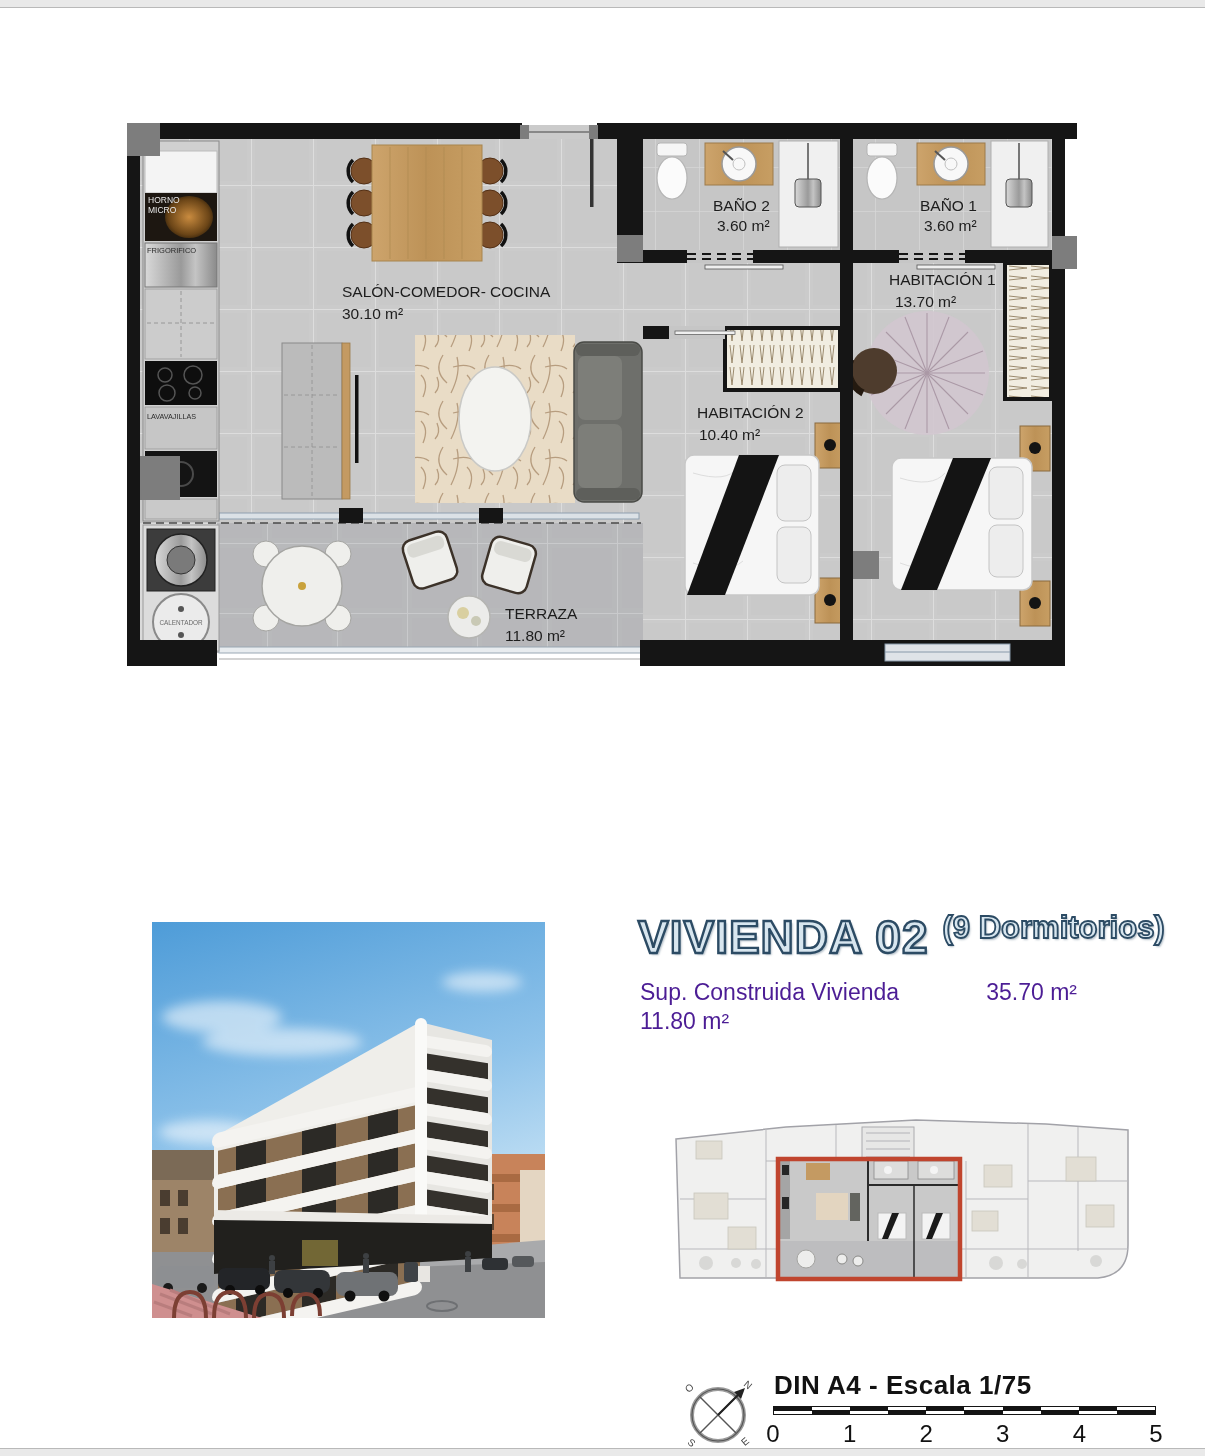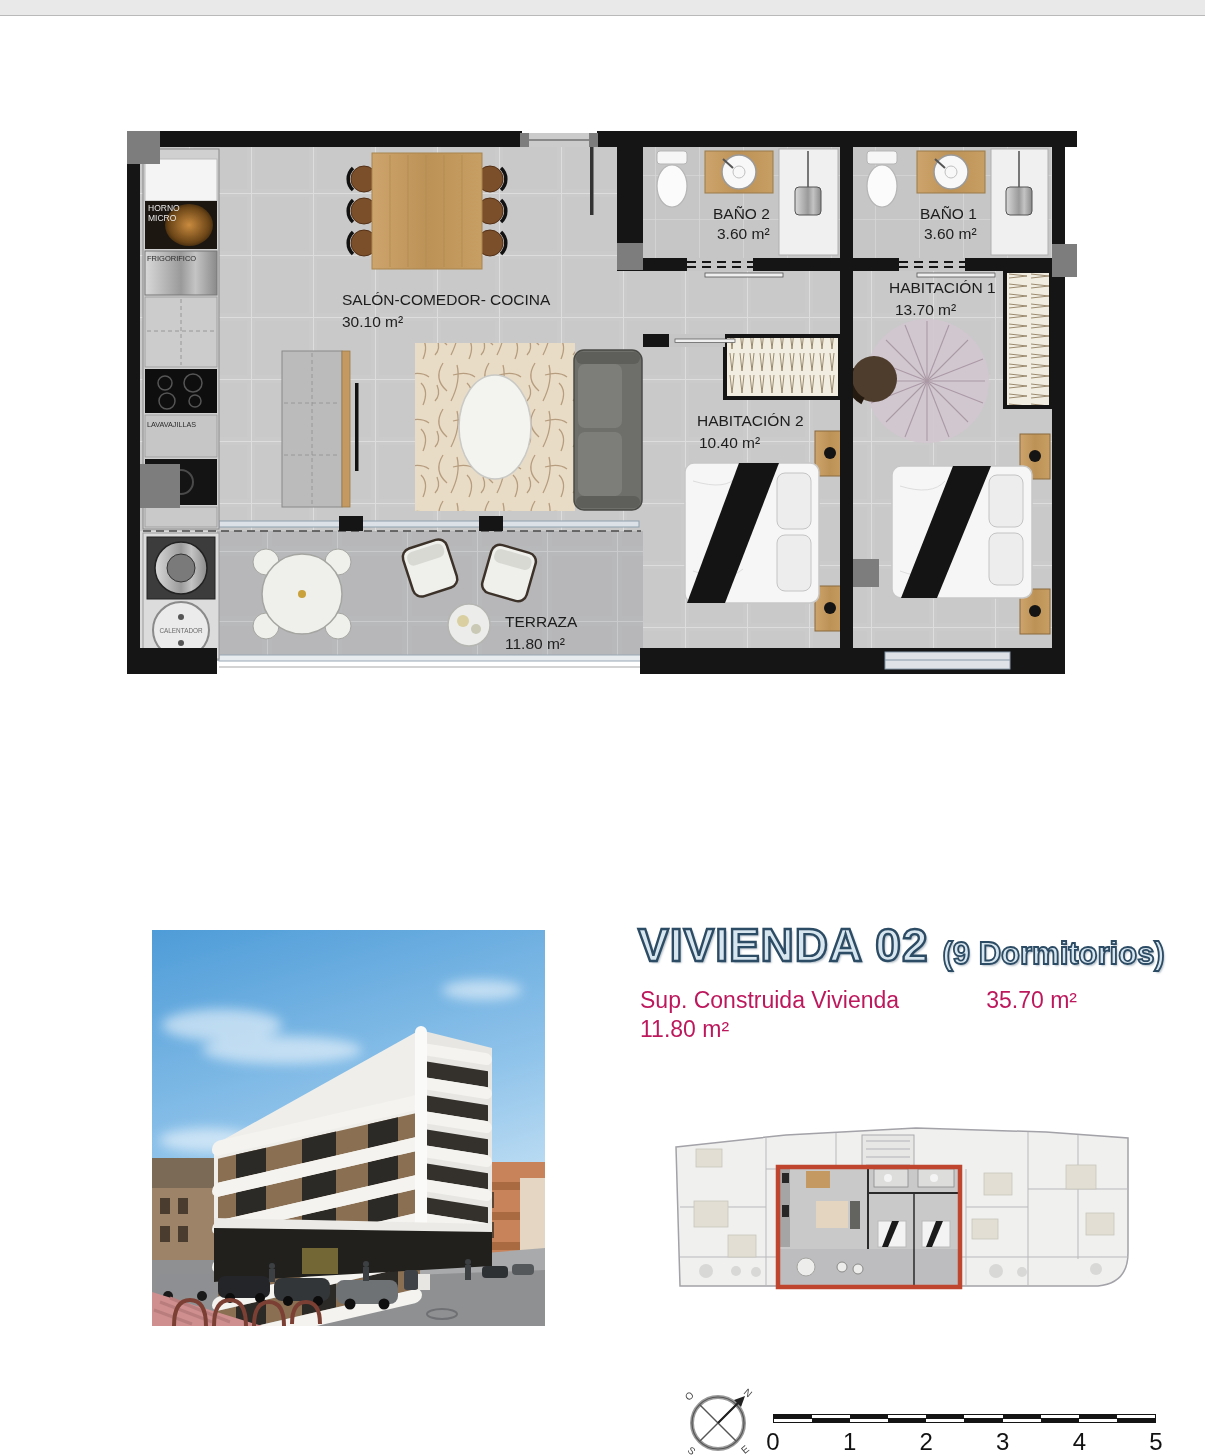--- a/index.html
+++ b/index.html
@@ -1,34 +1,34 @@
 <!DOCTYPE html>
 <html><head>
 <meta charset="utf-8">
 <style>
   html,body{margin:0;padding:0;background:#e9e9e9;}
   .page{position:relative;width:1205px;height:1440px;background:#ffffff;
-        outline:1px solid #b9b9b9;margin:16px auto;overflow:hidden;
+        outline:1px solid #b9b9b9;margin:8px auto;overflow:hidden;
         font-family:"Liberation Sans",sans-serif;}
   svg text{font-family:"Liberation Sans",sans-serif;}
   .abs{position:absolute;}
 
   
   .unit-title{position:absolute;left:638px;top:902px;white-space:nowrap;
-      display:flex;align-items:flex-end;gap:14px;}
+      display:flex;align-items:flex-start;gap:14px;}
   .unit-title .big{font-size:46px;font-weight:bold;letter-spacing:1px;
       color:#d8e6ef;-webkit-text-stroke:2.4px #2c4b64;
       text-shadow:2px 2px 2px rgba(44,75,100,.35);}
   .unit-title .small{font-size:31px;font-weight:bold;
       color:#d8e6ef;-webkit-text-stroke:1.8px #2c4b64;
       text-shadow:1.5px 1.5px 2px rgba(44,75,100,.35);}
 
   
   .summary{position:absolute;left:640px;top:970px;width:437px;
-      font-size:23px;color:#be185d;}
+      font-size:23px;color:#4c1d95;}
   .summary .row{display:flex;justify-content:space-between;line-height:28.5px;}
   .summary .row.total{font-weight:bold;}
 
   
   .scale-label{position:absolute;left:774px;top:1362px;font-size:26px;
       font-weight:600;color:#121212;letter-spacing:.5px;}
   .scale-bar{position:absolute;left:773px;top:1398px;width:383px;height:9px;
       border:1.5px solid #141414;box-sizing:border-box;display:flex;background:#fff;}
   .scale-bar span{flex:1 1 0;}
   .scale-bar span.t{background:linear-gradient(#141414 0 55%,#ffffff 55% 100%);}
@@ -569,20 +569,21 @@
     <line x1="18" y1="21" x2="54" y2="57" stroke="#555" stroke-width="1.4"></line>
     <line x1="54" y1="21" x2="18" y2="57" stroke="#555" stroke-width="1.4"></line>
     <line x1="36" y1="39" x2="60" y2="15" stroke="#222" stroke-width="2.2"></line>
     <polygon points="63,12 52,16 59,23" fill="#222"></polygon>
     <text x="63" y="10" font-size="10" fill="#444" transform="rotate(40 63 7)">N</text>
     <text x="4" y="16" font-size="10" fill="#444" transform="rotate(-45 7 13)">O</text>
     <text x="6" y="70" font-size="10" fill="#444" transform="rotate(40 9 67)">S</text>
     <text x="60" y="69" font-size="10" fill="#444" transform="rotate(-40 63 66)">E</text>
   </svg>
 
+  <div class="scale-label">DIN A4 - Escala 1/75</div>
 
   <div class="scale-bar">
     <span class="t"></span>
       <span class="b"></span>
       <span class="t"></span>
       <span class="b"></span>
     <span class="t"></span>
       <span class="b"></span>
       <span class="t"></span>
       <span class="b"></span>

